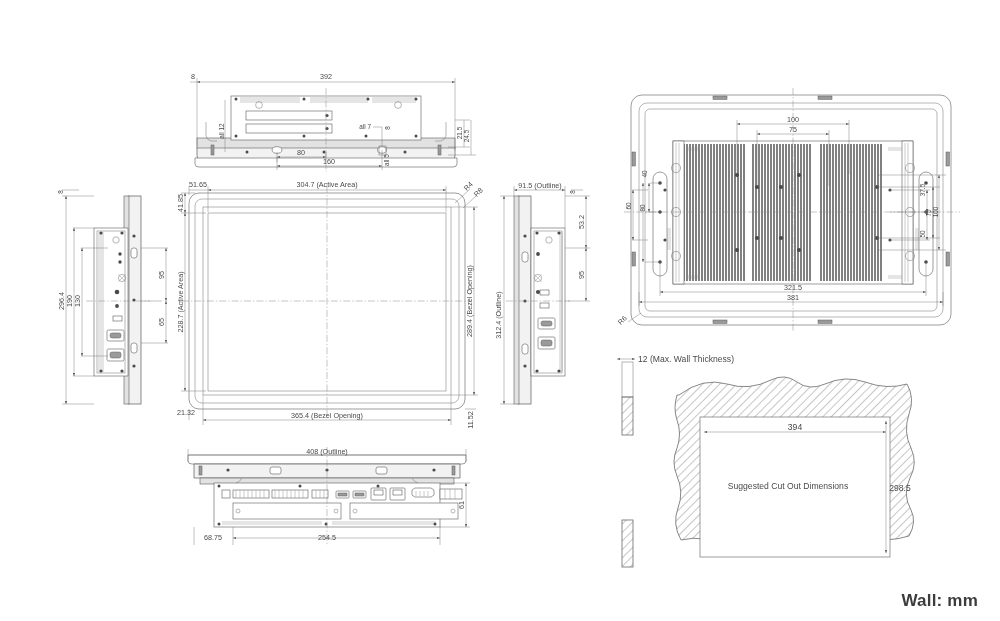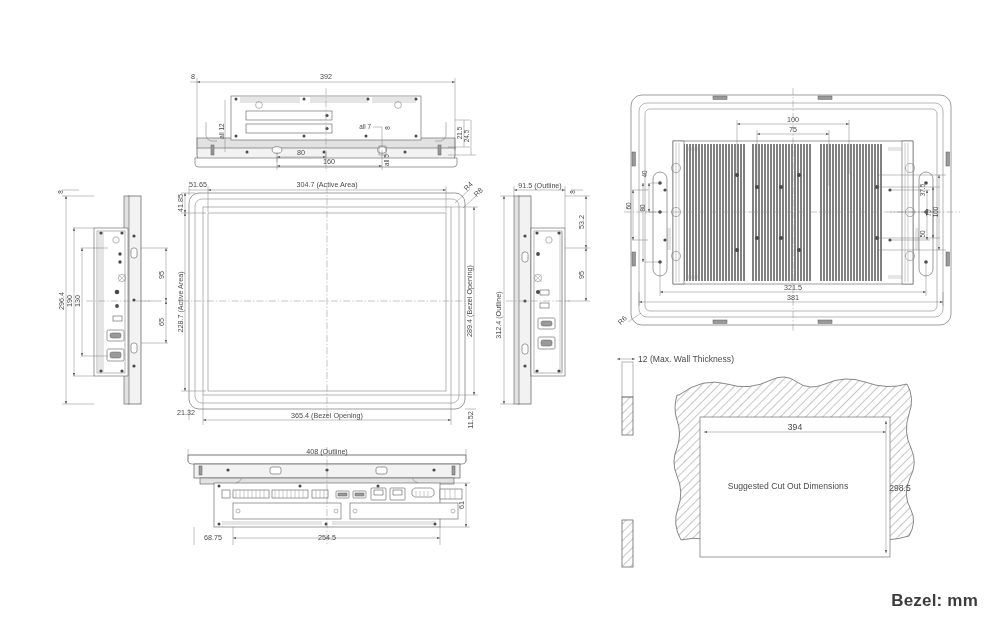--- a/index.html
+++ b/index.html
@@ -548,15 +548,15 @@
     <line class="ext" x1="704" y1="432" x2="886" y2="432" marker-start="url(#arS)" marker-end="url(#ar)"></line>
     <text class="big" x="795" y="430" text-anchor="middle">394</text>
 
     <line class="ext" x1="886" y1="421" x2="886" y2="553" marker-start="url(#arS)" marker-end="url(#ar)"></line>
     <text class="big" x="900" y="491" text-anchor="middle">298.5</text>
 
     <text class="big" x="788" y="489" text-anchor="middle">Suggested Cut Out Dimensions</text>
   </g>
 </svg>
 
-<div class="unit">Bezel: mm</div>
+<div class="unit">Wall: mm</div>
 
 </div>
 
 </body></html>

